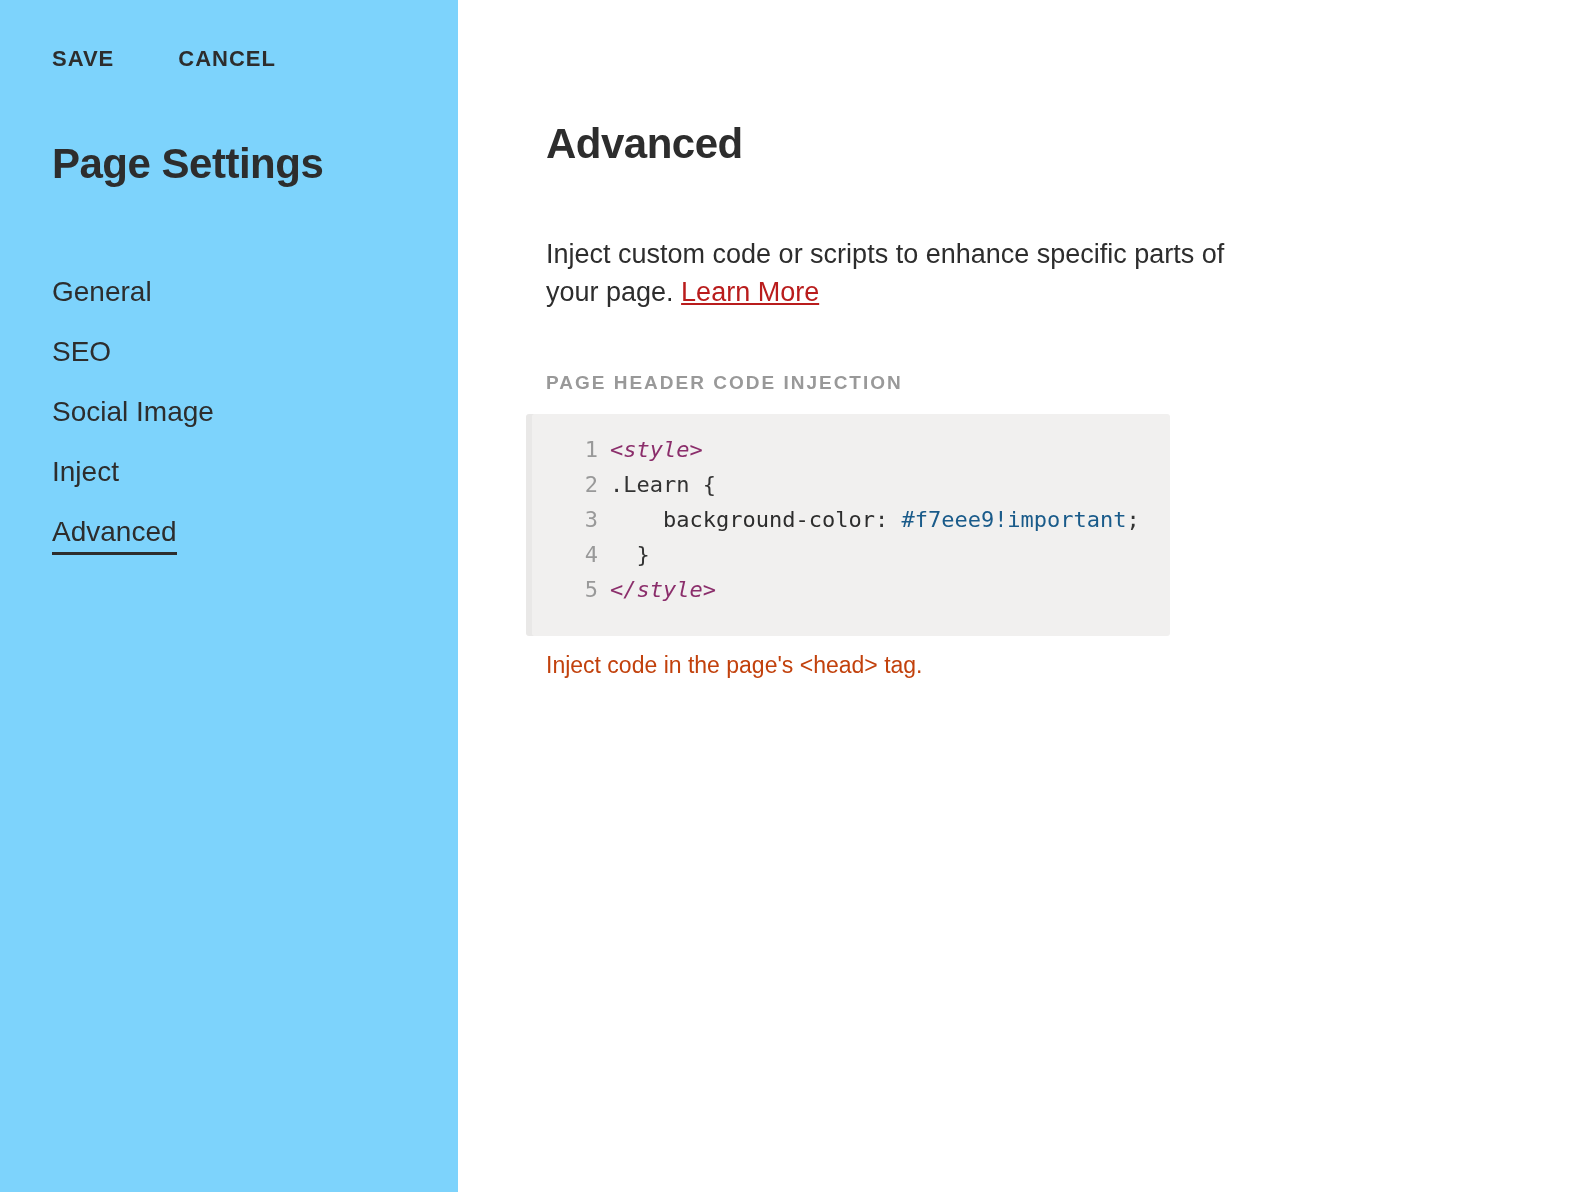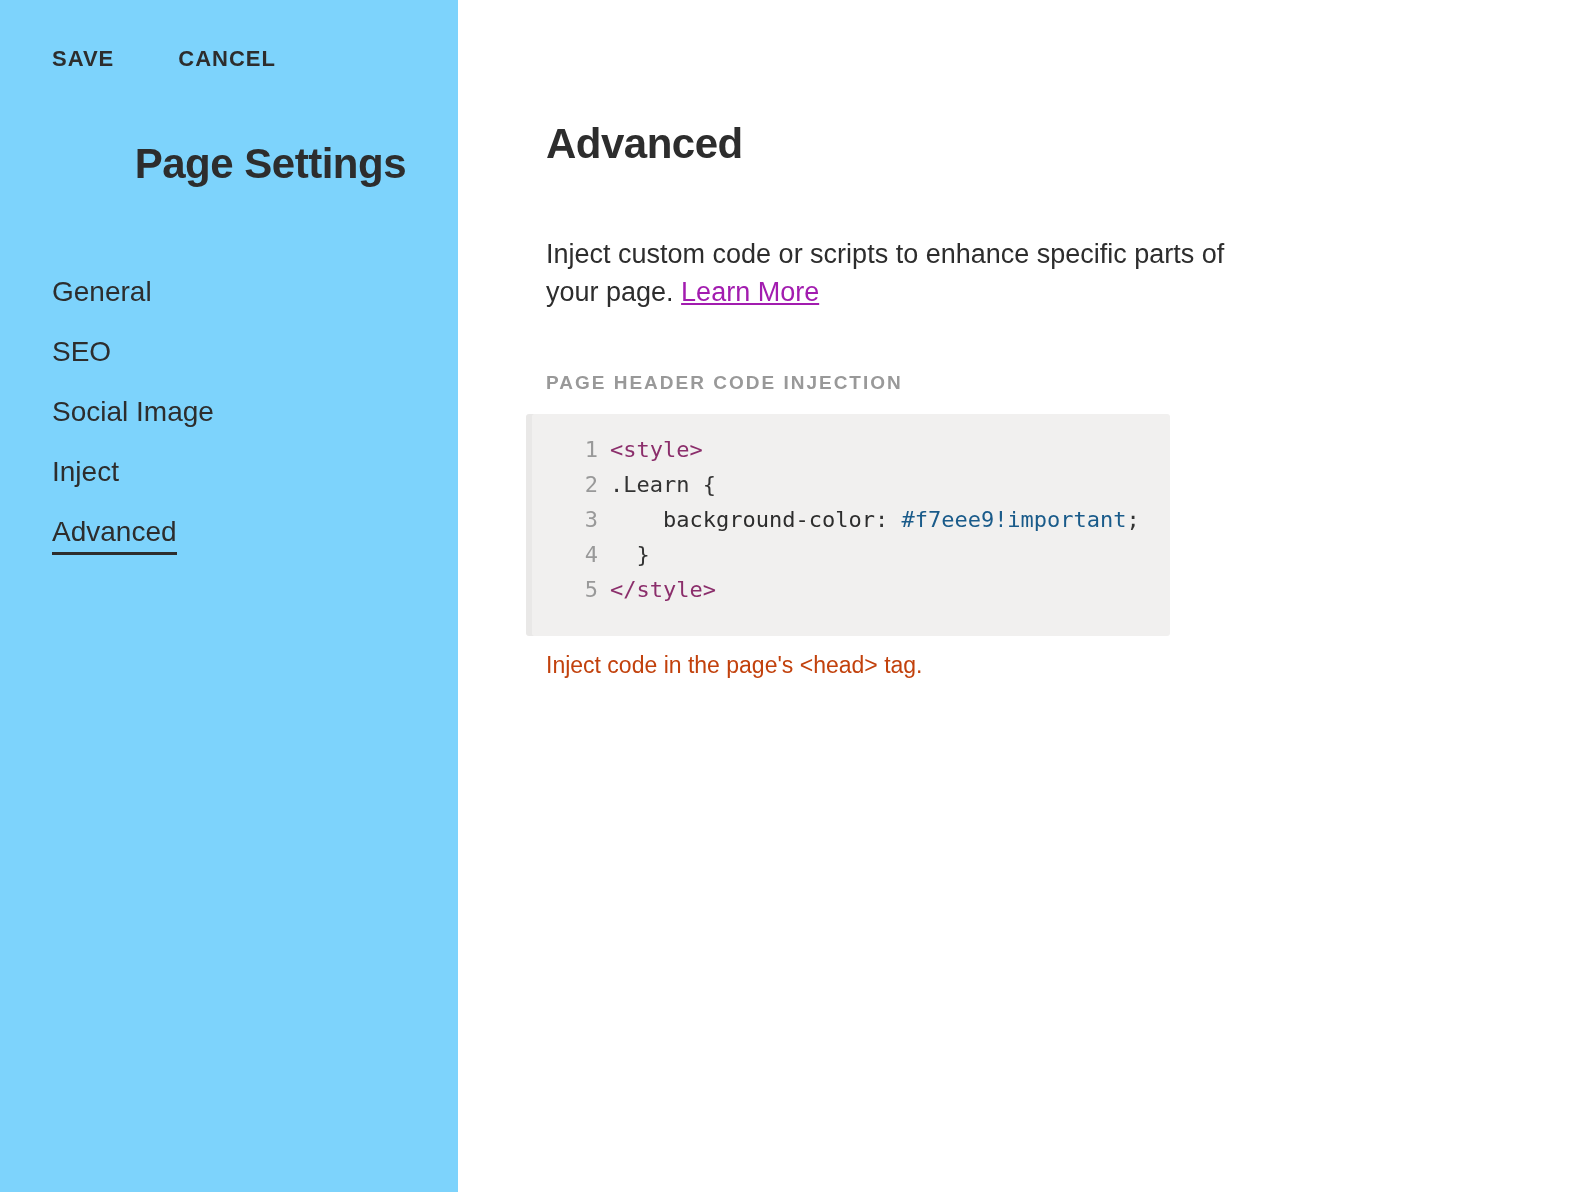--- a/index.html
+++ b/index.html
@@ -35,21 +35,20 @@
       border: none;
       cursor: pointer;
       font-family: inherit;
     }
     .sidebar-title {
       font-size: 42px;
       font-weight: 700;
       color: #2d2d2d;
       margin-bottom: 74px;
       letter-spacing: -0.5px;
-      text-align: right;
     }
     .nav-list {
       list-style: none;
     }
     .nav-item {
       font-size: 28px;
       font-weight: 400;
       color: #2d2d2d;
       padding: 14px 0;
       cursor: pointer;
@@ -77,21 +76,21 @@
     }
     .description {
       font-size: 27px;
       color: #2d2d2d;
       line-height: 1.4;
       margin-bottom: 60px;
       max-width: 720px;
     }
     .learn-more {
       text-decoration: underline;
-      color: #a21caf;
+      color: #b91c1c;
       cursor: pointer;
     }
     .section-label {
       font-size: 19px;
       font-weight: 600;
       letter-spacing: 2px;
       color: #999999;
       margin-bottom: 20px;
     }
     .code-editor {
@@ -111,21 +110,21 @@
       white-space: pre;
     }
     .line-number {
       color: #999999;
       width: 32px;
       text-align: right;
       margin-right: 12px;
       user-select: none;
       flex-shrink: 0;
     }
-    .tok-tag { color: #8b2e6b; }
+    .tok-tag { color: #8b2e6b; font-style: italic; }
     .tok-text { color: #333333; }
     .tok-prop { color: #2d2d2d; }
     .tok-val { color: #1a5b8a; }
     .tok-important { color: #1a5b8a; }
     .helper-text {
       font-size: 23px;
       color: #c2410c;
       margin-top: 16px;
     }
   </style>

